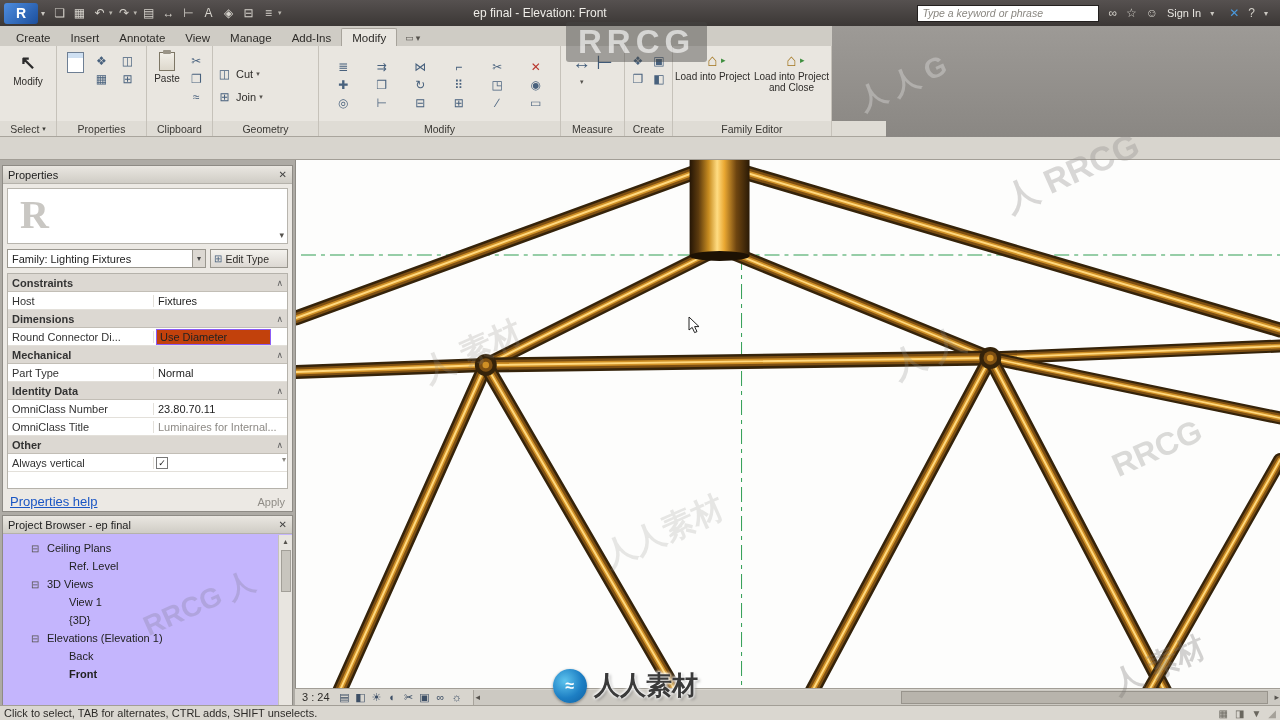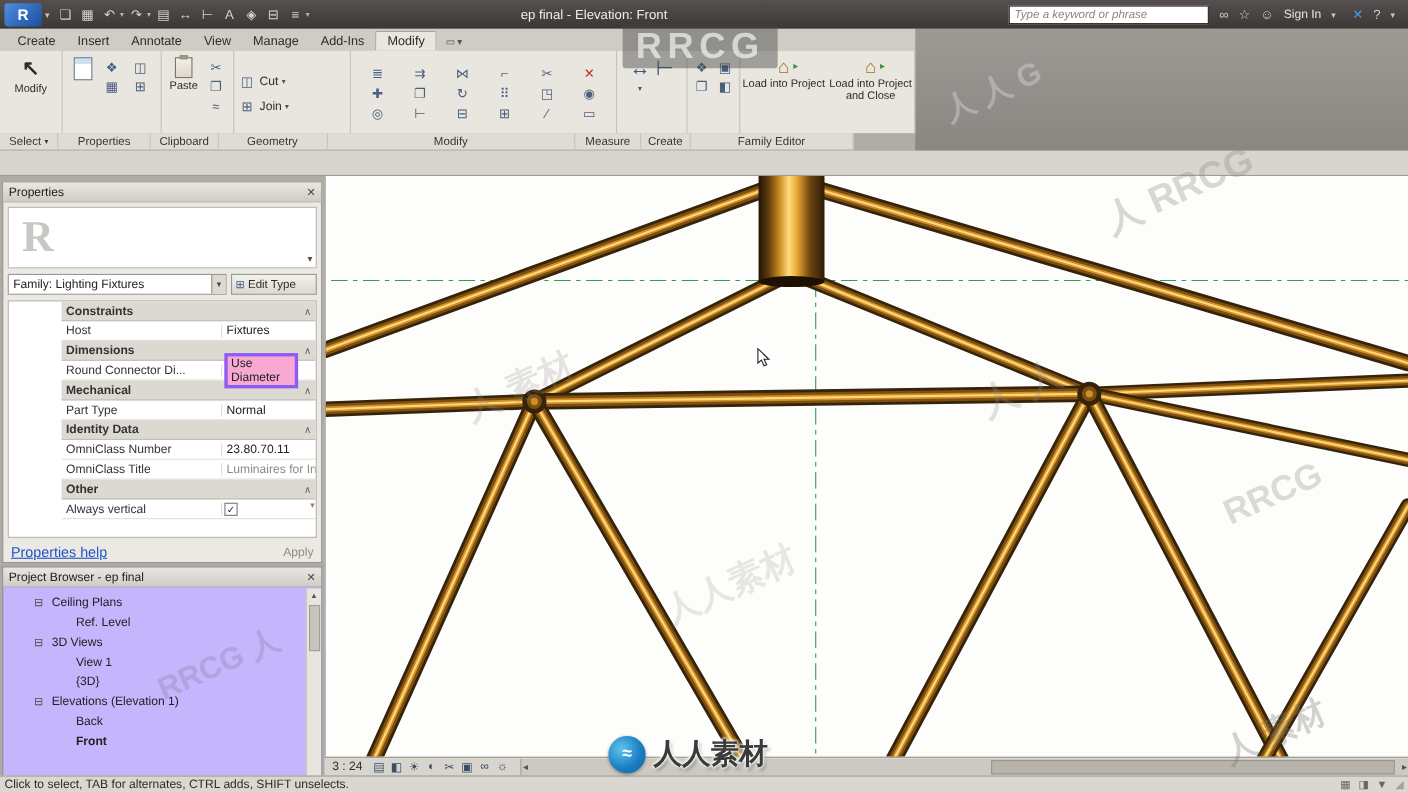--- a/index.html
+++ b/index.html
@@ -35,21 +35,21 @@
     display:flex;align-items:flex-end;padding-left:6px;}
   .tab{padding:3px 10px 2px;font-size:11.5px;color:#2e2c29;}
   .tab.active{background:#e9e6e0;border:1px solid #a7a39b;border-bottom:none;
     border-radius:2px 2px 0 0;}
   .tab-extra{margin-left:8px;font-size:9px;color:#55524d;padding-bottom:3px;display:flex;gap:2px;align-items:center;}
 
   
   .ribbon{position:absolute;left:0;top:46px;width:832px;height:75px;background:#e9e6e0;display:flex;}
   .panel{border-right:1px solid #c6c2ba;display:flex;align-items:flex-start;justify-content:center;
     padding-top:3px;}
-  .plabels{position:absolute;left:0;top:121px;width:776px;height:16px;background:#dfdcd5;
+  .plabels{position:absolute;left:0;top:121px;width:886px;height:16px;background:#dfdcd5;
     border-bottom:1px solid #a9a59d;display:flex;}
   .plab{border-right:1px solid #c6c2ba;display:flex;align-items:center;justify-content:center;
     gap:3px;font-size:10.5px;color:#3a3834;}
   .bigbtn{display:flex;flex-direction:column;align-items:center;gap:2px;padding-top:3px;
     font-size:10px;color:#2e2c29;line-height:11px;text-align:center;}
   .i16{min-width:17px;height:16px;display:inline-flex;align-items:center;justify-content:center;
     font-size:12px;color:#48617d;}
   .i16.red{color:#b8352c;}
   .i22{font-size:19px;color:#3f5a78;line-height:22px;}
   .modarrow{font-size:19px;color:#2b2b2b;font-weight:bold;line-height:22px;}
@@ -89,29 +89,29 @@
   .pselrow{display:flex;gap:4px;margin:5px 4px 0;}
   .pcombo{flex:1;height:19px;background:#fff;border:1px solid #9a978f;font-size:11px;
     display:flex;align-items:center;padding-left:4px;color:#222;}
   .pcombo .dd{margin-left:auto;width:13px;height:100%;background:#dcd8d2;border-left:1px solid #9a978f;
     display:flex;align-items:center;justify-content:center;font-size:8px;color:#444;}
   .edittype{width:78px;height:19px;display:flex;align-items:center;gap:3px;font-size:10.5px;
     background:linear-gradient(#f4f2ee,#dcd8d2);border:1px solid #9a978f;padding:0 3px;color:#2e2c29;}
   .edittype .eicon{font-size:10px;color:#48617d;}
   .pgrid{position:relative;margin:5px 4px 0;height:216px;background:#fff;border:1px solid #b5b2ab;
     font-size:11px;overflow:hidden;}
-  .prow{height:18px;display:flex;align-items:center;border-bottom:1px solid #e3e0da;margin-left:48px;}
+  .prow{height:18px;display:flex;align-items:center;border-bottom:1px solid #e3e0da;}
   .phdr{background:#dcd8d2;border-bottom:1px solid #c2beb6;font-weight:bold;color:#333;padding:0 4px;}
   .phdr .chev{margin-left:auto;font-size:9px;color:#666;font-weight:normal;}
   .plabel{width:146px;padding-left:4px;color:#333;border-right:1px solid #e3e0da;
     white-space:nowrap;overflow:hidden;}
   .pvalue{flex:1;padding-left:4px;color:#222;white-space:nowrap;overflow:hidden;}
   .pvalue.dim{color:#8d8a85;}
-  .vbox{margin-left:2px;flex:1;height:32px;border:3px solid #8b5cf6;display:flex;align-items:center;
-    padding:0 3px;margin-right:16px;background:#f9a8d4;}
+  .vbox{margin-left:2px;flex:1;height:16px;border:1px solid #8b5cf6;display:flex;align-items:center;
+    padding:0 3px;margin-right:16px;background:#c2410c;}
   .chk{width:12px;height:12px;border:1px solid #777;background:#fff;font-size:9px;line-height:10px;
     text-align:center;color:#222;margin-left:2px;}
   .gdown{position:absolute;right:1px;bottom:24px;font-size:8px;color:#8a8781;}
   .pfoot{display:flex;justify-content:space-between;align-items:center;padding:5px 7px 0;}
   .phelp{font-size:13px;color:#1a56c4;text-decoration:underline;}
   .papply{font-size:11px;color:#8f8c86;}
 
   
   .browser{position:absolute;left:2px;top:515px;width:291px;height:203px;background:#c4b5fd;
     border:1px solid #8e8b85;}

